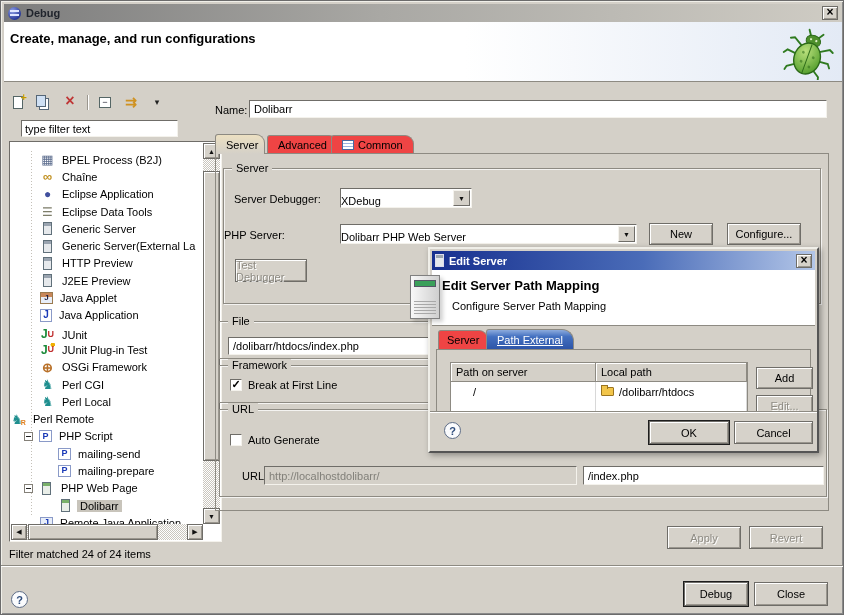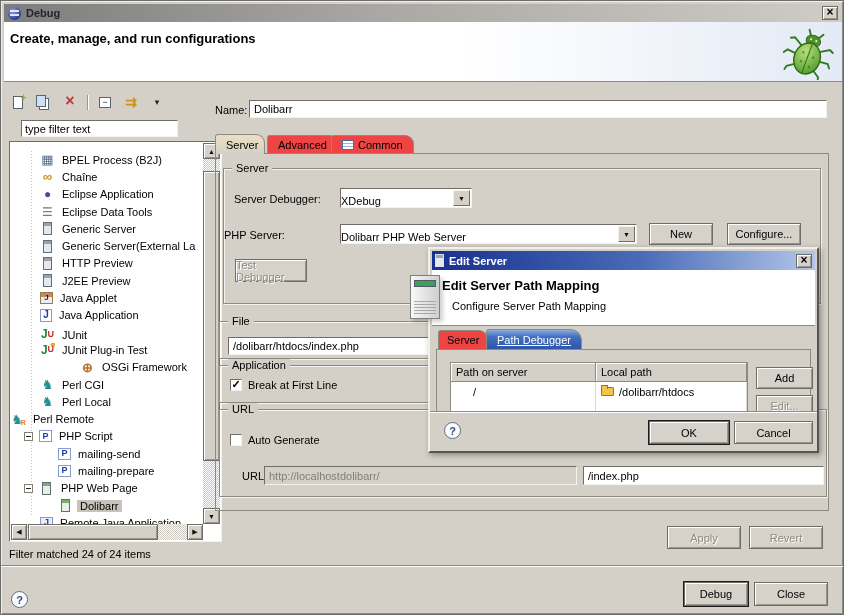--- a/index.html
+++ b/index.html
@@ -224,21 +224,21 @@
           <span class="tlabel">Java Application</span>
         </div>
         <div class="trow" style="padding-left: 29px; align-items: flex-end;">
           <span class="ticon i-junit"></span>
           <span class="tlabel">JUnit</span>
         </div>
         <div class="trow" style="padding-left: 29px;">
           <span class="ticon i-junitp"></span>
           <span class="tlabel">JUnit Plug-in Test</span>
         </div>
-        <div class="trow" style="padding-left: 29px; margin-left: 40px;">
+        <div class="trow" style="padding-left: 29px;">
           <span class="ticon i-osgi"></span>
           <span class="tlabel">OSGi Framework</span>
         </div>
         <div class="trow" style="padding-left: 29px;">
           <span class="ticon i-perl"></span>
           <span class="tlabel">Perl CGI</span>
         </div>
         <div class="trow" style="padding-left: 29px;">
           <span class="ticon i-perl"></span>
           <span class="tlabel">Perl Local</span>
@@ -322,21 +322,21 @@
     <div class="btn" style="position:absolute;left:503px;top:54px;width:74px;height:22px">Configure...</div>
     <div class="btn disabled" style="position:absolute;left:11px;top:90px;width:72px;height:23px">Test Debugger</div>
   </div>
 
   <div class="grp" style="left:218px;top:320px;width:433px;height:38px">
     <span class="legend">File</span>
     <div class="field" style="left:8px;top:15px;width:416px;height:18px">/dolibarr/htdocs/index.php</div>
   </div>
 
   <div class="grp" style="left:218px;top:364px;width:433px;height:38px">
-    <span class="legend">Application</span>
+    <span class="legend">Framework</span>
     <div class="abs" style="left:10px;top:13px;display:flex;align-items:center">
       <span class="cb checked"></span>
       <span>Break at First Line</span>
     </div>
   </div>
 
   <div class="grp" style="left:218px;top:408px;width:608px;height:88px">
     <span class="legend">URL</span>
     <div class="abs" style="left:10px;top:24px;display:flex;align-items:center">
       <span class="cb"></span>
@@ -365,21 +365,21 @@
     <div id="dlg-hd">
       <div class="abs" style="left:10px;top:8px;font-size:13px;font-weight:700">Edit Server Path Mapping</div>
       <div class="abs" style="left:20px;top:30px">Configure Server Path Mapping</div>
       <div class="tower abs" style="right:22px;top:5px"></div>
     </div>
 
     <div class="tab" style="left:8px;top:81px;padding:0 8px">
       <span>Server</span>
       </div>
     <div class="tab bactive" style="left:56px;top:80px;padding:0 10px;border-radius:3px 12px 0 0">
-      <span>Path Debugger</span>
+      <span>Path External</span>
       </div>
     <div class="abs" style="left:6px;top:100px;width:375px;height:66px;border:1px solid #8d8a82"></div>
 
     <div class="abs" style="left:20px;top:113px;width:298px;border:1px solid #8d8a82;background:#fff">
       <div class="mhead">
         <div class="mcell c1">Path on server</div>
         <div class="mcell c2">Local path</div>
       </div>
       <div id="map-rows">
           <div class="mrow">

